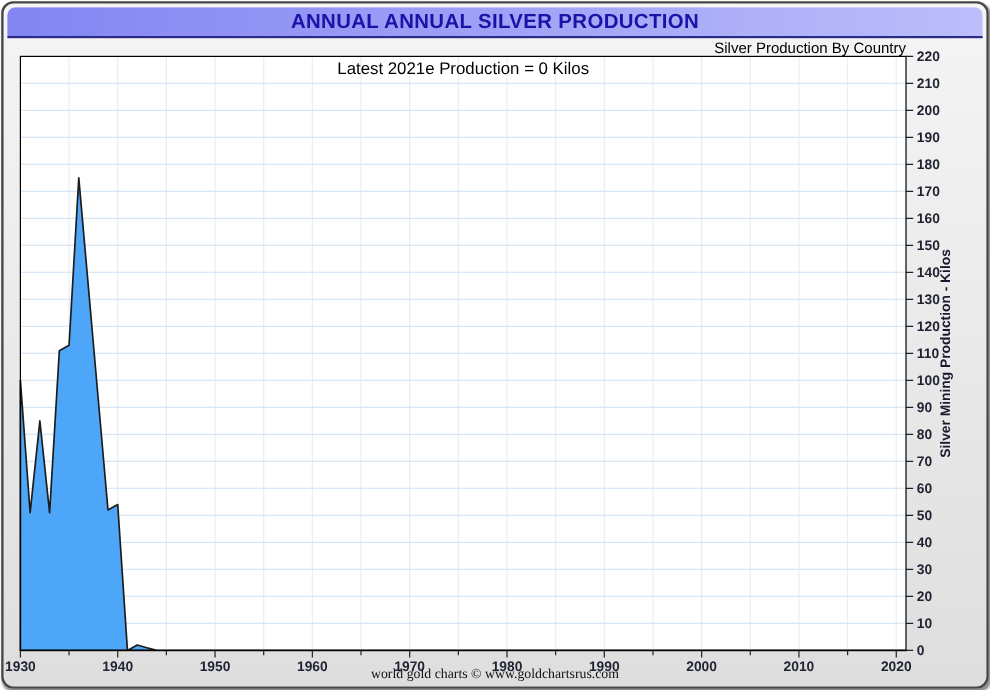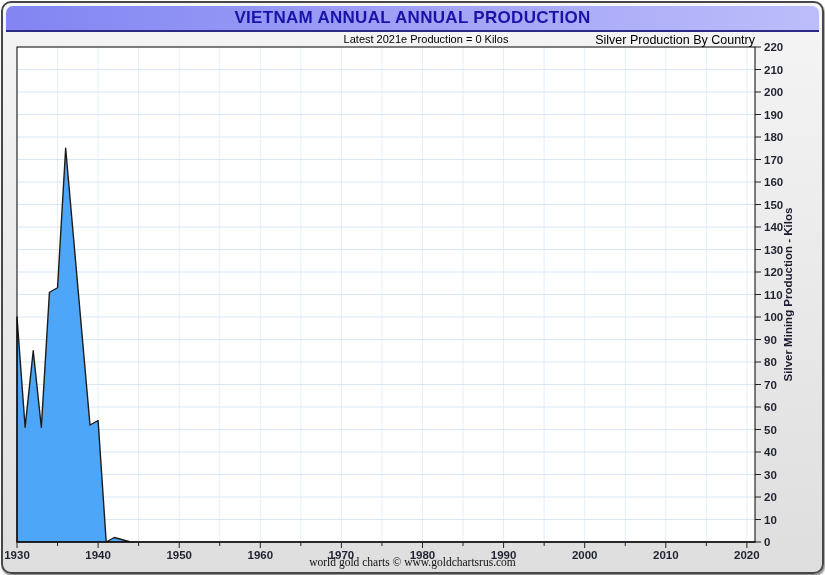--- a/index.html
+++ b/index.html
@@ -9,31 +9,31 @@
     border:2px solid #474747;border-radius:10px;
     box-shadow:1px 2px 2px rgba(0,0,0,.45);overflow:hidden;}
   #titlebar{position:absolute;left:3px;top:3px;right:3px;height:24px;
     border-radius:7px 7px 0 0;
     background:linear-gradient(to right,#8285f2,#bcbdfa);
     border-bottom:2px solid #2b2b85;
     display:flex;align-items:center;justify-content:center;}
   #titlebar .title{font-size:17px;font-weight:bold;color:#1a13a8;letter-spacing:.3px;}
   .centered-over-plot{position:absolute;left:14px;width:738px;text-align:center;color:#000;}
   #subtitle{top:30px;font-size:12.5px;text-align:right;}
-  #annotation{top:30px;font-size:11px;margin-left:40px;}
+  #annotation{top:46px;font-size:14px;}
   #chart-svg{position:absolute;left:0;top:0;}
   #footer{position:absolute;left:0;bottom:4px;width:100%;text-align:center;
     font-size:11.5px;color:#111;font-family:Liberation Serif, serif;}
 </style>
 </head>
 <body>
 
 <div id="window">
   <div id="titlebar">
-    <span class="title">VIETNAM ANNUAL ANNUAL PRODUCTION</span>
+    <span class="title">ANNUAL ANNUAL SILVER PRODUCTION</span>
   </div>
 
   <div id="subtitle" class="centered-over-plot">Silver Production By Country</div>
 
   <svg id="chart-svg" width="825" height="575">
       <rect x="14" y="44" width="738" height="495" fill="#ffffff"></rect>
       <line x1="54.54945054945055" y1="44" x2="54.54945054945055" y2="539" stroke="#e4eef9" stroke-width="1"></line>
       <line x1="95.0989010989011" y1="44" x2="95.0989010989011" y2="539" stroke="#e4eef9" stroke-width="1"></line>
       <line x1="135.64835164835165" y1="44" x2="135.64835164835165" y2="539" stroke="#e4eef9" stroke-width="1"></line>
       <line x1="176.1978021978022" y1="44" x2="176.1978021978022" y2="539" stroke="#e4eef9" stroke-width="1"></line>

